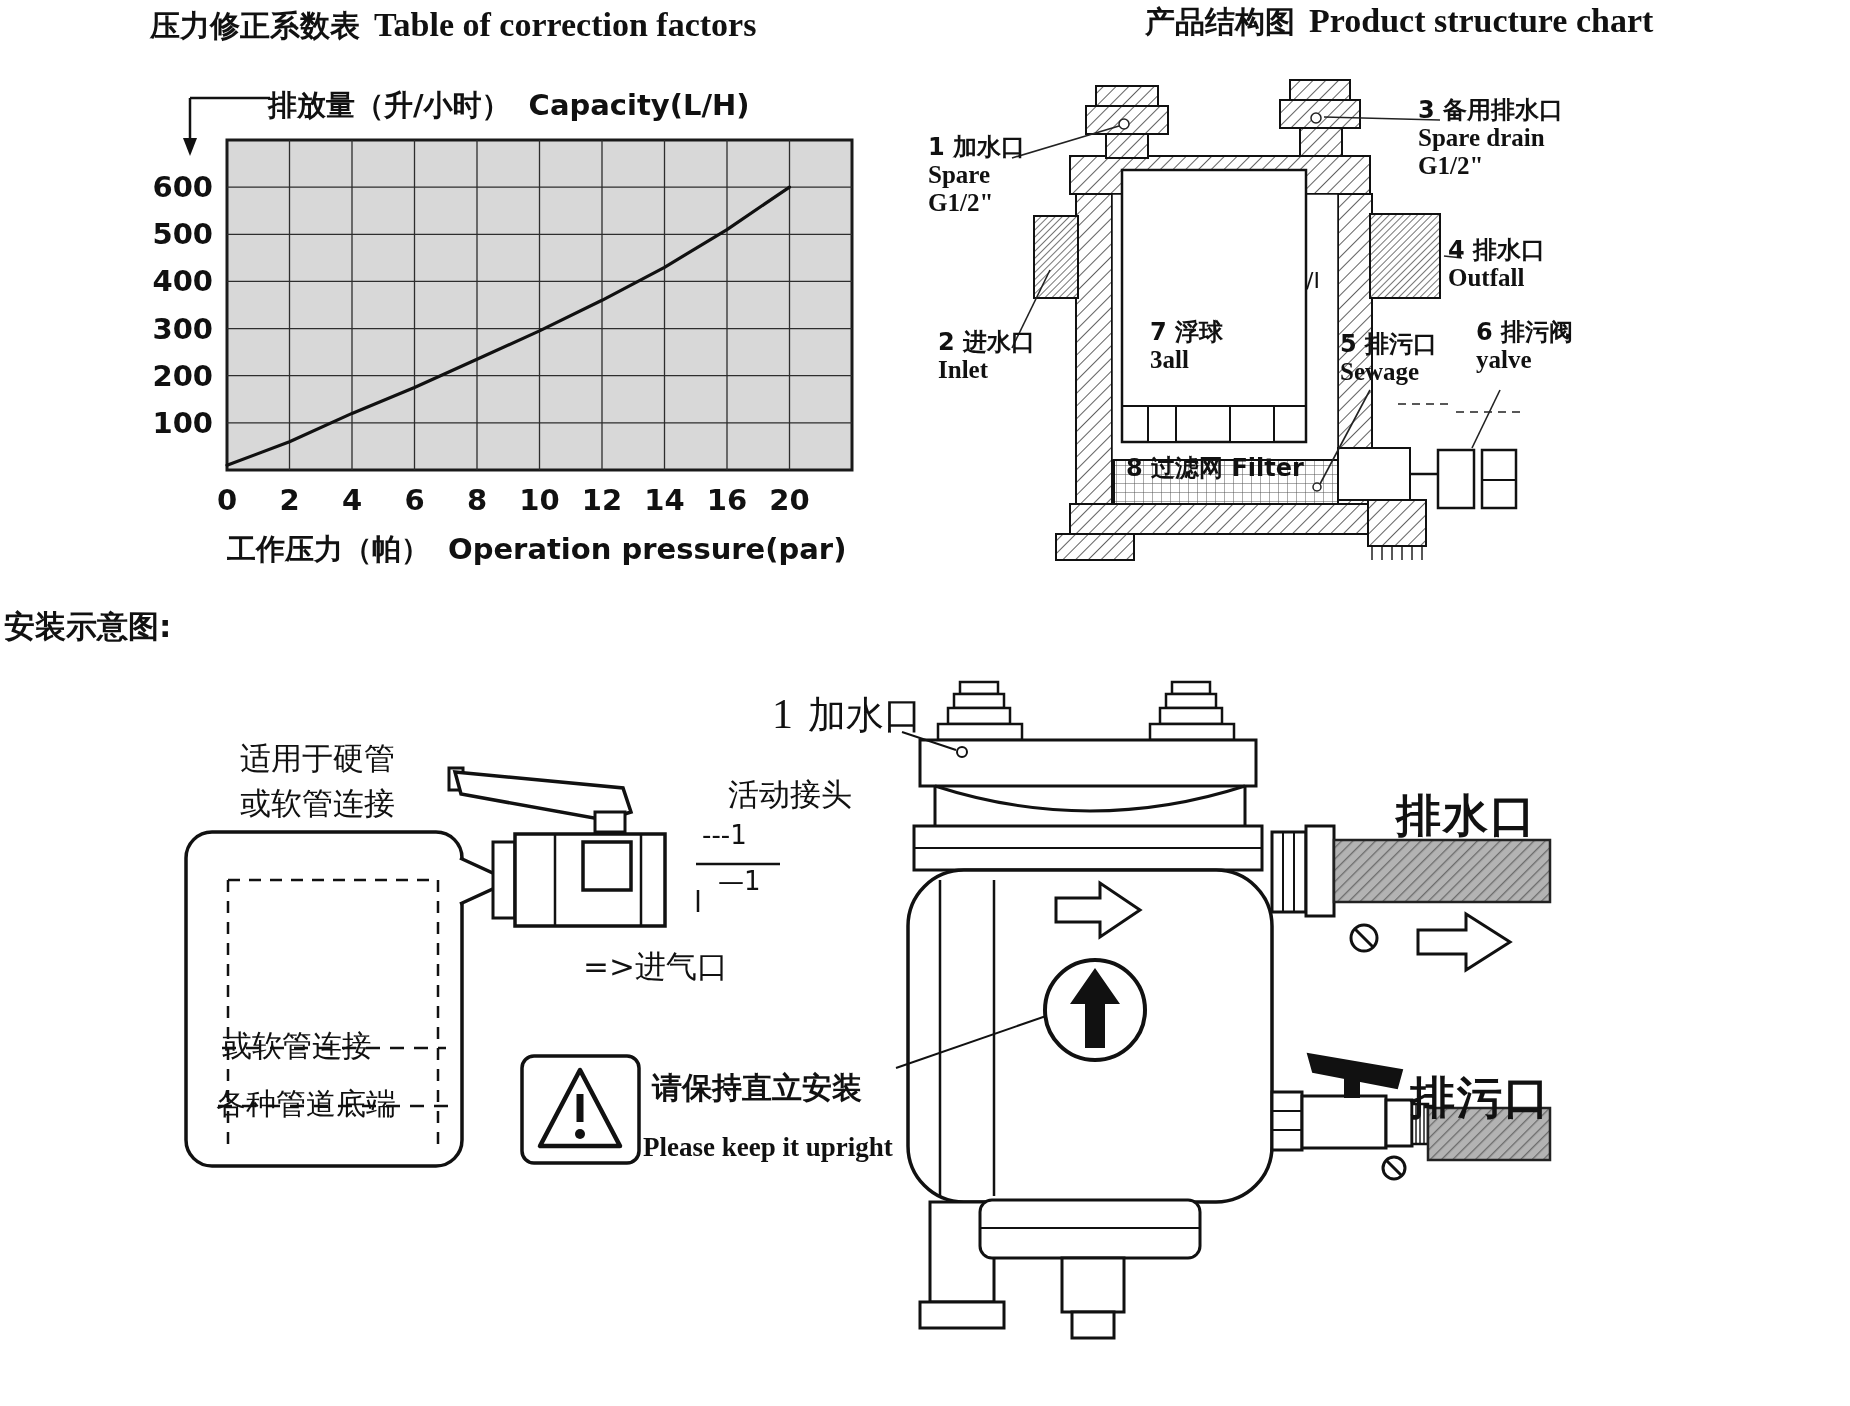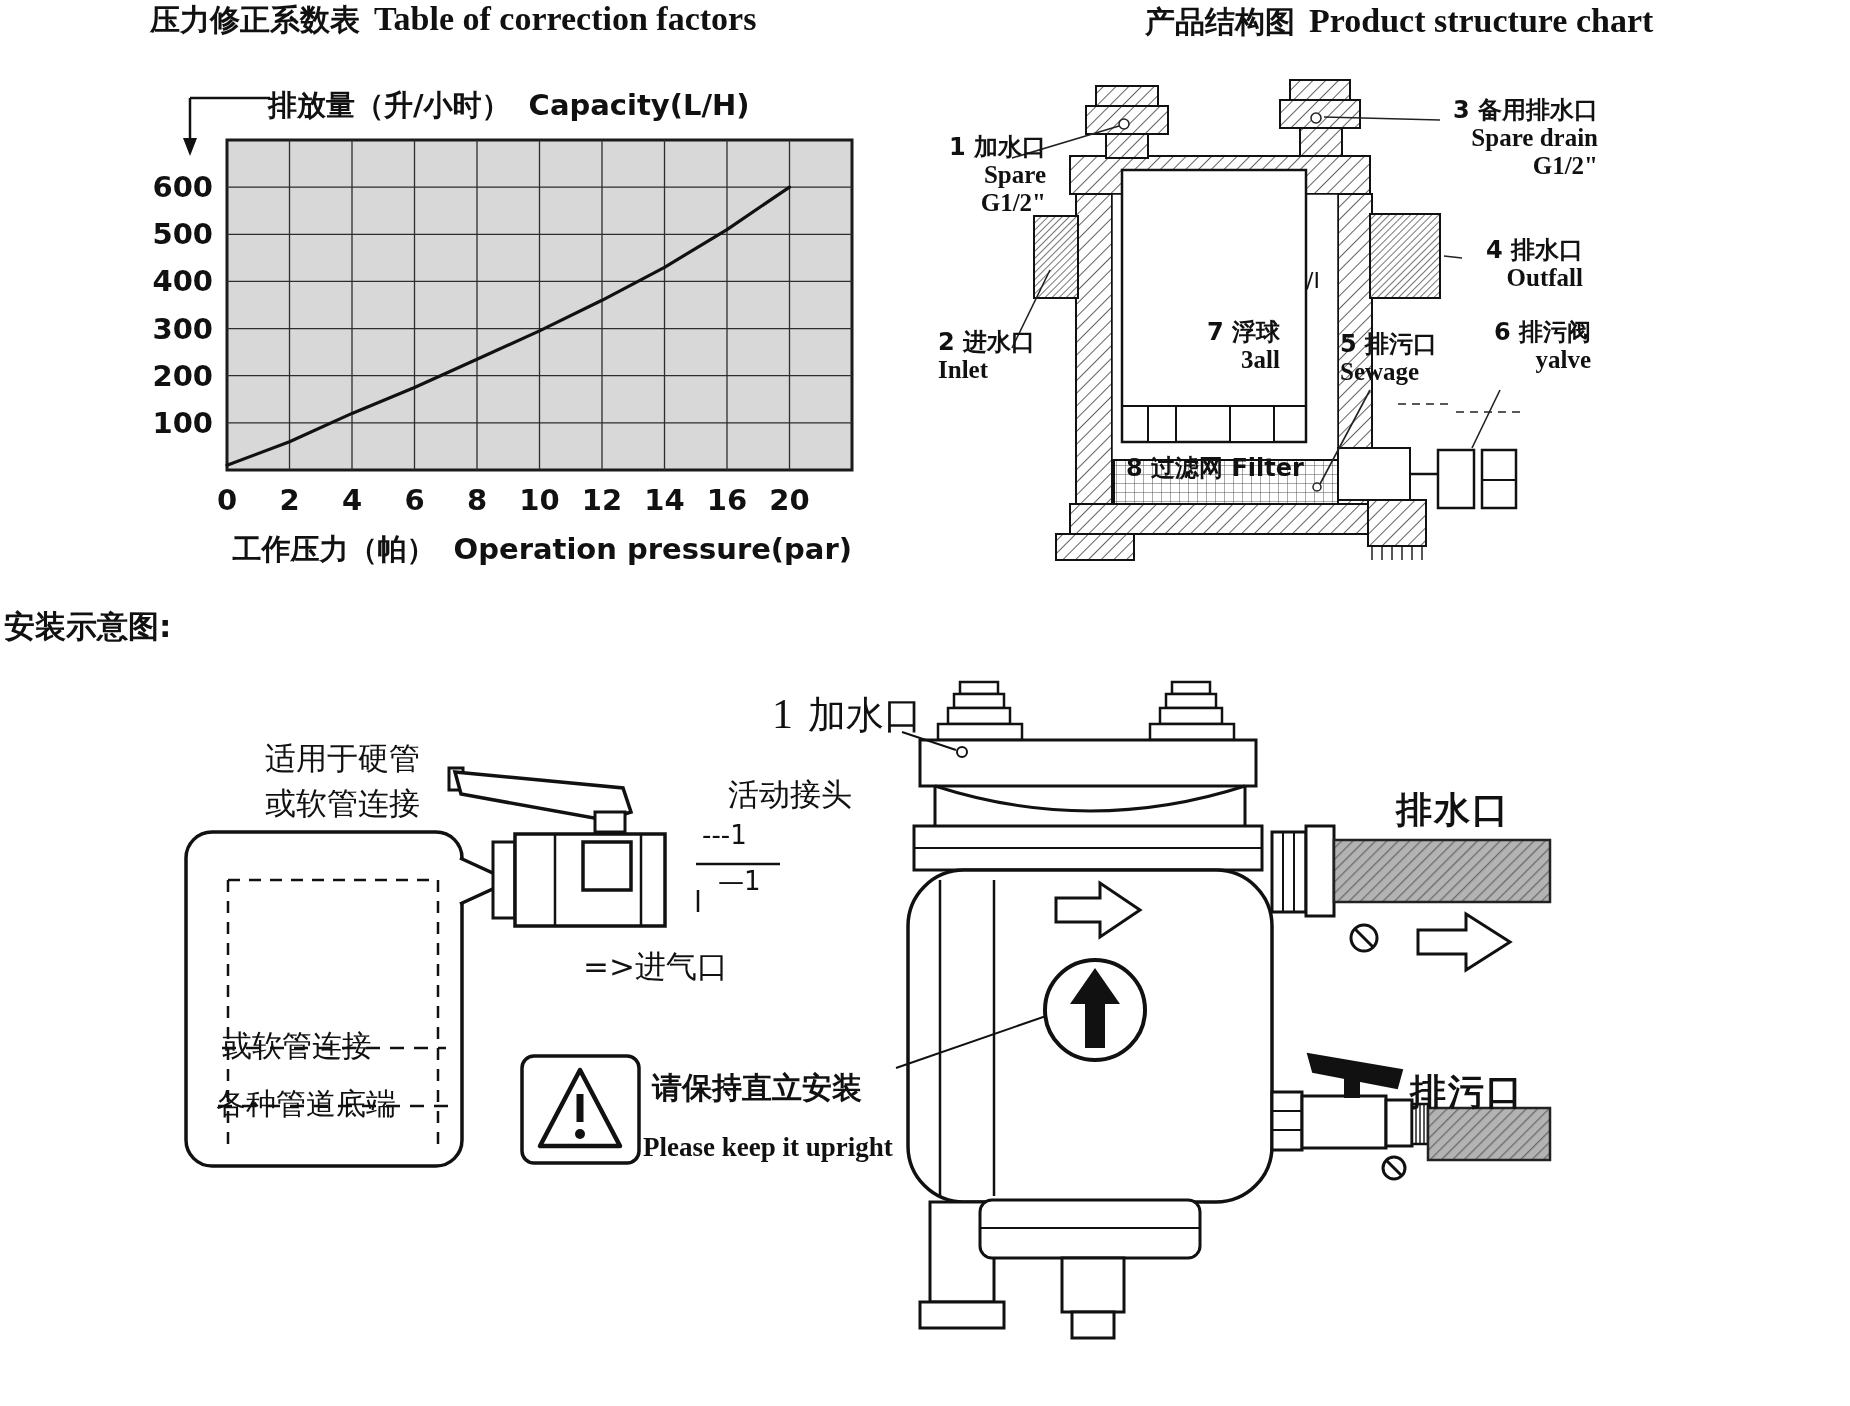--- a/index.html
+++ b/index.html
@@ -1,38 +1,38 @@
 <!DOCTYPE html>
 <html><head>
 <meta charset="utf-8">
 <style>
   *{box-sizing:border-box;margin:0;padding:0}
   html,body{width:1850px;height:1406px;background:#fff}
   body{position:relative;font-family:"DejaVu Sans",sans-serif;color:#111;overflow:hidden}
   .abs{position:absolute}
   .nowrap{white-space:nowrap}
-  .c{text-align:right}
+  .c{text-align:left}
   .en-serif{font-family:"Liberation Serif",serif;font-weight:bold}
   .sec-title{font-size:30px;font-weight:600}
   .sec-title .en-serif{font-size:34px;margin-left:14px}
   .axis-label{font-size:29px;font-weight:700}
   .axis-label .en{margin-left:18px}
   .tick{font-family:"DejaVu Sans",sans-serif;font-size:29px;font-weight:700;fill:#111}
   .slabel{font-size:24px;font-weight:700;line-height:28px}
   .slabel .en{font-family:"Liberation Serif",serif;font-size:25px;font-weight:bold;display:block}
   .slabel span{display:block}
   .zh31{font-size:31px;font-weight:500;line-height:45px}
   .heading{font-size:31px;font-weight:700}
-  .biglabel{font-size:36px;font-weight:800;letter-spacing:2px}
+  .biglabel{font-size:45px;font-weight:800;letter-spacing:2px}
   svg{display:block}
 </style>
 </head>
 <body>
 
-<div class="abs sec-title nowrap" style="left:150px;top:0">
+<div class="abs sec-title nowrap" style="left:150px;top:6px">
   <span>压力修正系数表</span><span class="en-serif">Table of correction factors</span>
 </div>
 
 <svg class="abs" style="left:178px;top:88px" width="95" height="75" viewBox="0 0 95 75">
   <path d="M12,10 H92" stroke="#111" stroke-width="2.5" fill="none"></path>
   <path d="M12,10 V52" stroke="#111" stroke-width="2.5" fill="none"></path>
   <polygon points="5,50 19,50 12,68" fill="#111"></polygon>
 </svg>
 
 <div class="abs axis-label nowrap" style="left:268px;top:86px">

